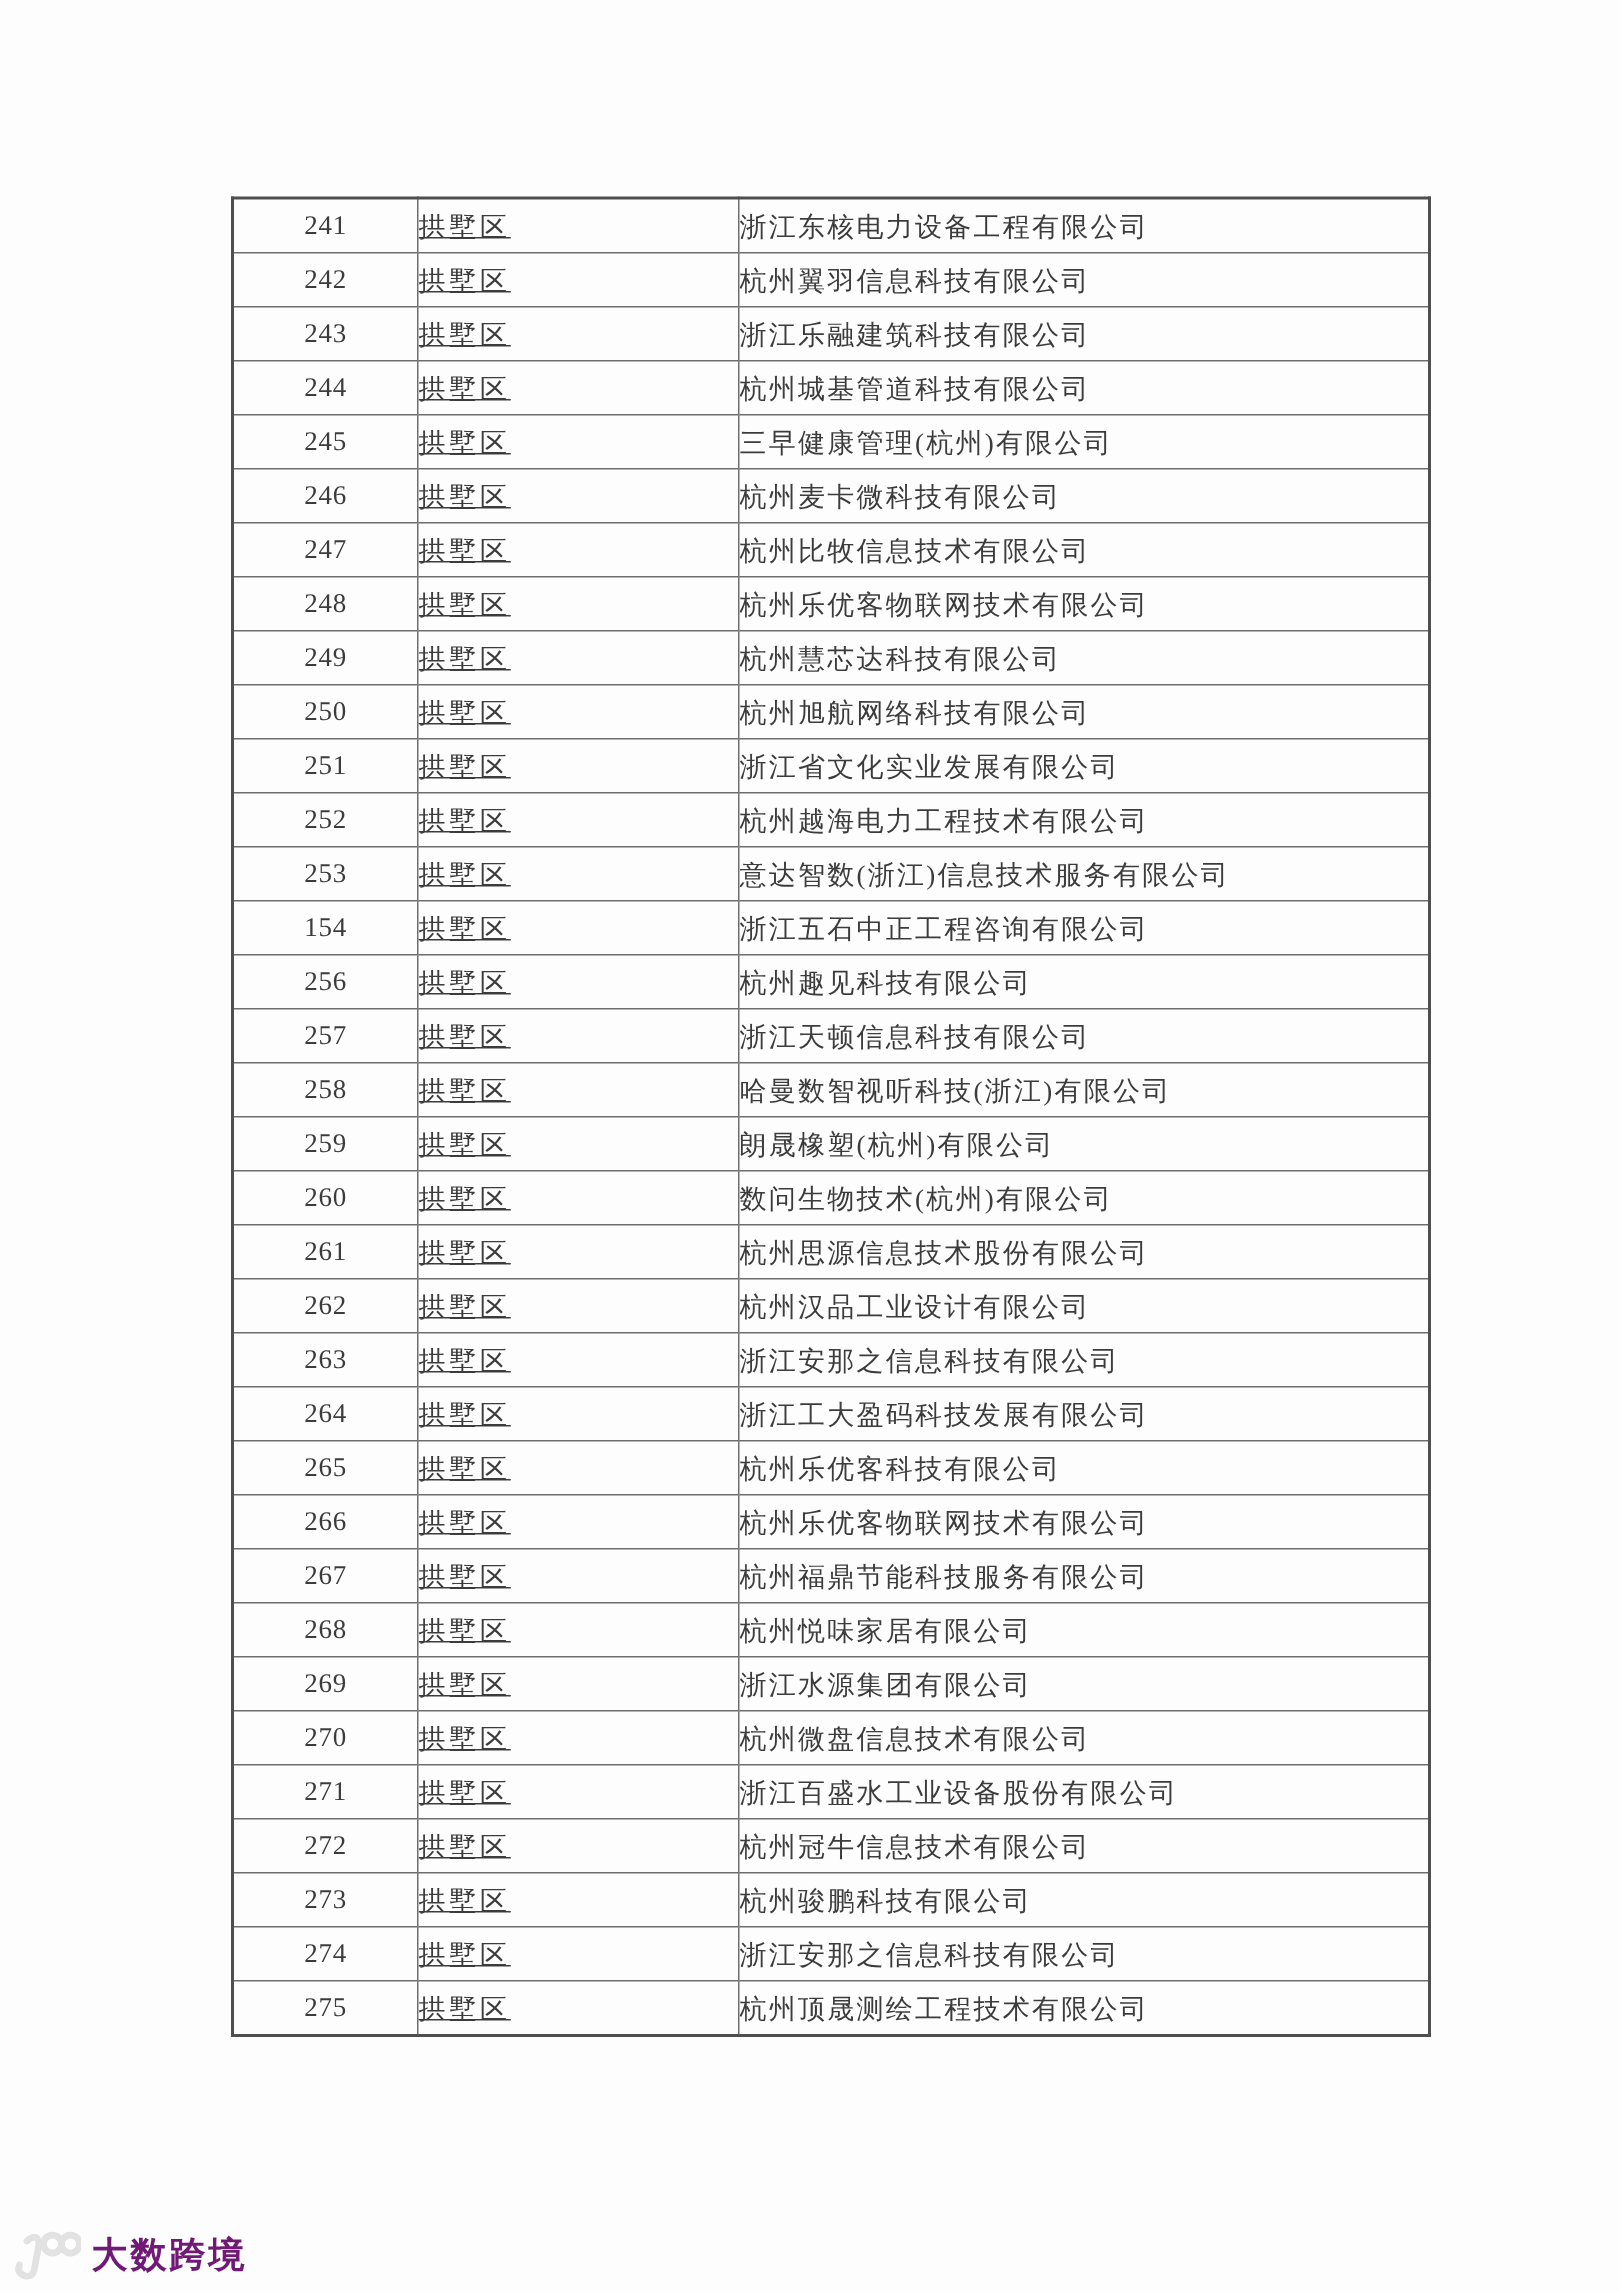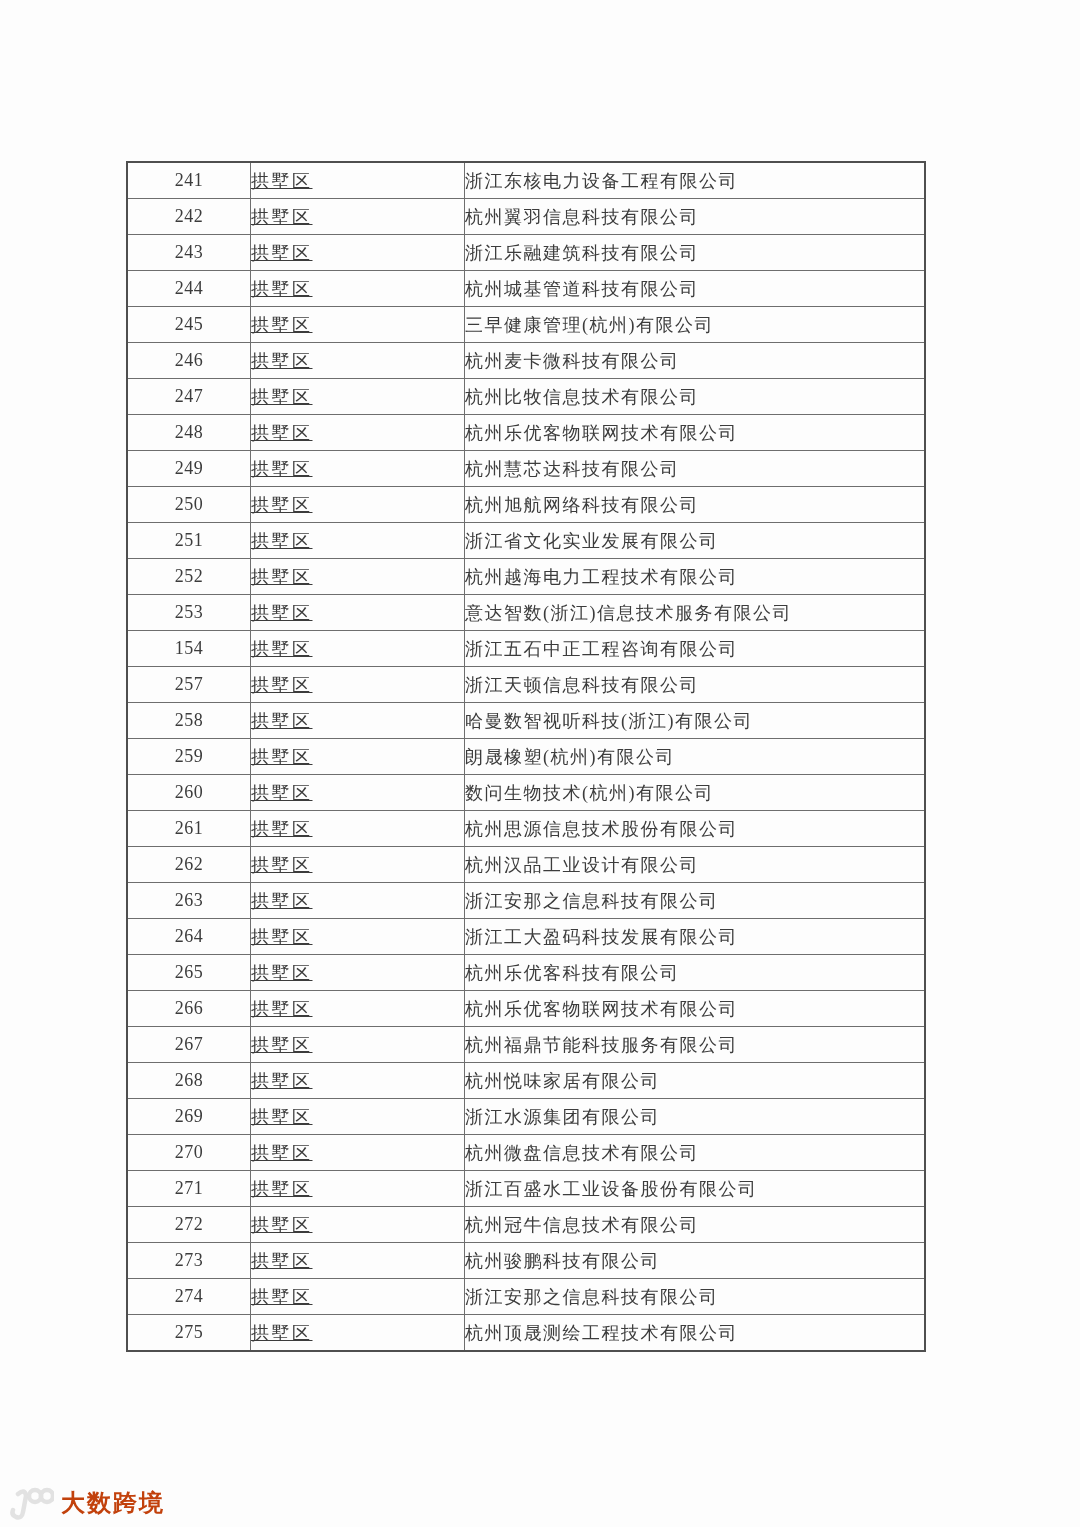--- a/index.html
+++ b/index.html
@@ -9,27 +9,26 @@
   .page {
     position: relative;
     width: 1080px;
     height: 1527px;
     background: #fdfdfd;
     overflow: hidden;
     font-family: "Liberation Serif", "DejaVu Serif", serif;
   }
   table.company-table {
     position: absolute;
-    left: 126px;
+    left: 154px;
     top: 131px;
     width: 794px;
     border-collapse: collapse;
     table-layout: fixed;
     border: 2px solid #4f4f4f;
-    margin-top: 30px;
   }
   table.company-table td {
     border: 1px solid #6e6e6e;
     height: 35px;
     padding: 0;
     color: #3c3c3c;
     font-size: 18px;
     white-space: nowrap;
     overflow: hidden;
   }
@@ -62,21 +61,21 @@
   }
   .wm-logo {
     display: inline-flex;
     align-items: flex-end;
   }
   .wm-text {
     font-family: "Liberation Sans", "DejaVu Sans", sans-serif;
     font-weight: bold;
     font-size: 24px;
     letter-spacing: 2px;
-    color: #c2410c;
+    color: #701a75;
   }
 </style>
 </head>
 <body>
 
 <div class="page">
 
   <table class="company-table">
     <tbody id="table-body">
         <tr>
@@ -141,20 +140,25 @@
     </tr>
         <tr>
       <td class="col-no">253</td>
       <td class="col-district">拱墅区</td>
       <td class="col-company">意达智数(浙江)信息技术服务有限公司</td>
     </tr>
         <tr>
       <td class="col-no">154</td>
       <td class="col-district">拱墅区</td>
       <td class="col-company">浙江五石中正工程咨询有限公司</td>
+    </tr>
+        <tr>
+      <td class="col-no">256</td>
+      <td class="col-district">拱墅区</td>
+      <td class="col-company">杭州趣见科技有限公司</td>
     </tr>
         <tr>
       <td class="col-no">257</td>
       <td class="col-district">拱墅区</td>
       <td class="col-company">浙江天顿信息科技有限公司</td>
     </tr>
         <tr>
       <td class="col-no">258</td>
       <td class="col-district">拱墅区</td>
       <td class="col-company">哈曼数智视听科技(浙江)有限公司</td>

